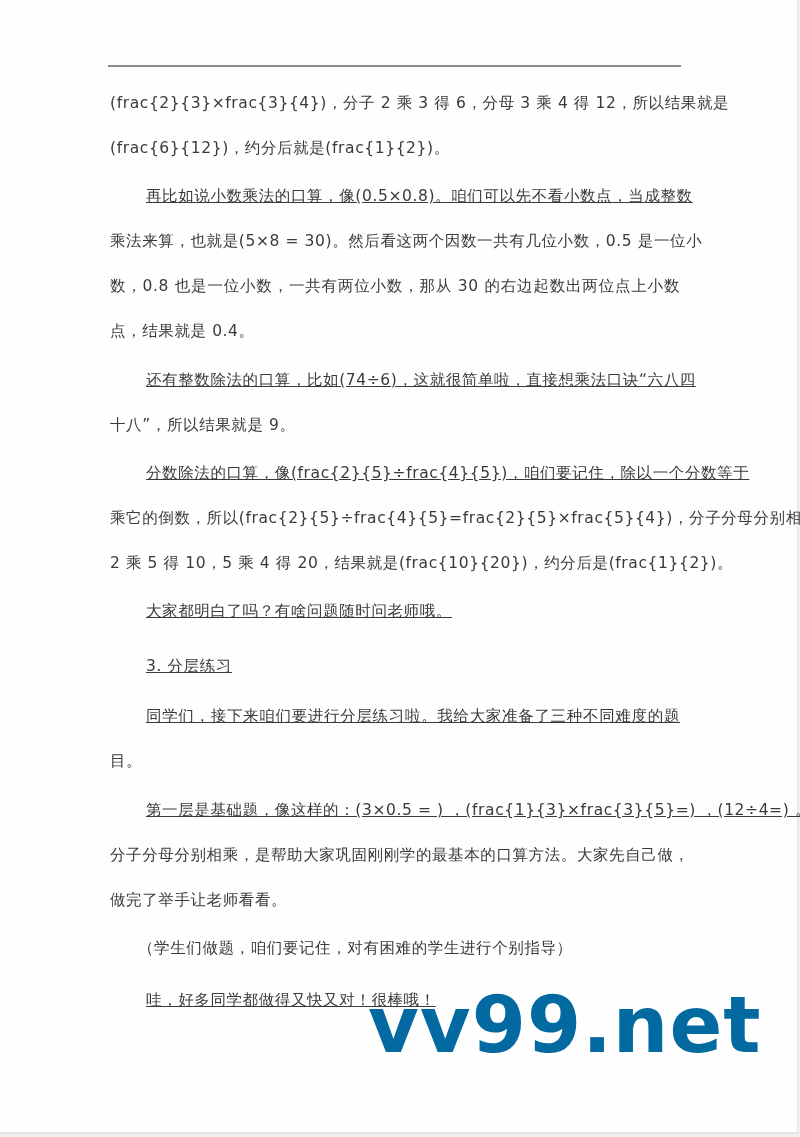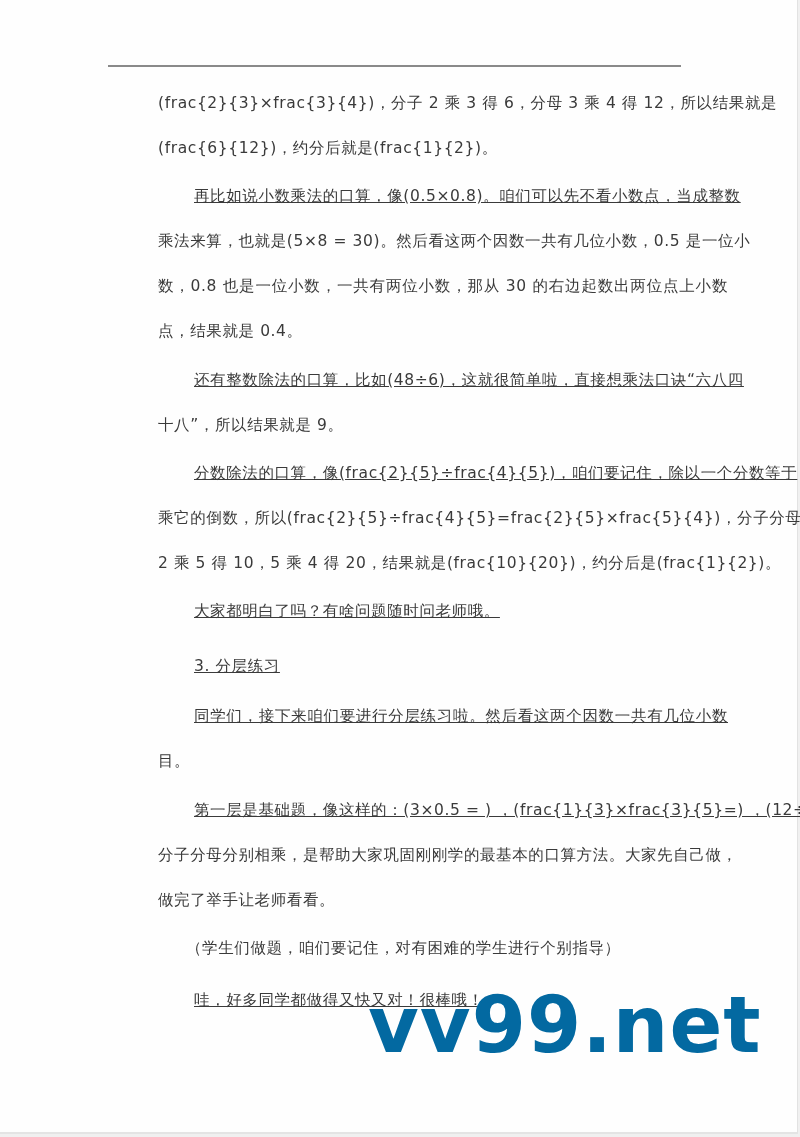--- a/index.html
+++ b/index.html
@@ -40,21 +40,20 @@
       color: #3a3a3a;
       font-size: 15.5px;
     }
     .line {
       position: absolute;
       left: 0;
       white-space: nowrap;
       line-height: 20px;
       height: 20px;
       letter-spacing: 0.6px;
-      margin-left: 48px;
     }
     .line.indent { left: 36px; text-decoration: underline; }
     .line.paren { left: 28px; }
     .line.justify {
       width: 570px;
       text-align: justify;
       text-align-last: justify;
     }
     .line.justify.indent { width: 534px; }
     .watermark {
@@ -78,32 +77,32 @@
   <div class="content">
 
     <div class="line justify" style="top:15px">(frac{2}{3}×frac{3}{4})，分子 2 乘 3 得 6，分母 3 乘 4 得 12，所以结果就是</div>
     <div class="line" style="top:60px">(frac{6}{12})，约分后就是(frac{1}{2})。</div>
 
     <div class="line justify indent" style="top:108px">再比如说小数乘法的口算，像(0.5×0.8)。咱们可以先不看小数点，当成整数</div>
     <div class="line justify" style="top:153px">乘法来算，也就是(5×8 = 30)。然后看这两个因数一共有几位小数，0.5 是一位小</div>
     <div class="line justify" style="top:198px">数，0.8 也是一位小数，一共有两位小数，那从 30 的右边起数出两位点上小数</div>
     <div class="line" style="top:243px">点，结果就是 0.4。</div>
 
-    <div class="line justify indent" style="top:292px">还有整数除法的口算，比如(48÷6)，这就很简单啦，直接想乘法口诀“六八四</div>
+    <div class="line justify indent" style="top:292px">还有整数除法的口算，比如(74÷6)，这就很简单啦，直接想乘法口诀“六八四</div>
     <div class="line" style="top:337px">十八”，所以结果就是 9。</div>
 
     <div class="line justify indent" style="top:385px">分数除法的口算，像(frac{2}{5}÷frac{4}{5})，咱们要记住，除以一个分数等于</div>
     <div class="line justify" style="top:430px">乘它的倒数，所以(frac{2}{5}÷frac{4}{5}=frac{2}{5}×frac{5}{4})，分子分母分别相乘，</div>
     <div class="line" style="top:475px">2 乘 5 得 10，5 乘 4 得 20，结果就是(frac{10}{20})，约分后是(frac{1}{2})。</div>
 
     <div class="line indent" style="top:523px">大家都明白了吗？有啥问题随时问老师哦。</div>
 
     <div class="line indent" style="top:578px">3. 分层练习</div>
 
-    <div class="line justify indent" style="top:628px">同学们，接下来咱们要进行分层练习啦。然后看这两个因数一共有几位小数</div>
+    <div class="line justify indent" style="top:628px">同学们，接下来咱们要进行分层练习啦。我给大家准备了三种不同难度的题</div>
     <div class="line" style="top:673px">目。</div>
 
     <div class="line justify indent" style="top:722px">第一层是基础题，像这样的：(3×0.5 = ) ，(frac{1}{3}×frac{3}{5}=) ，(12÷4=) 。</div>
     <div class="line justify" style="top:767px">分子分母分别相乘，是帮助大家巩固刚刚学的最基本的口算方法。大家先自己做，</div>
     <div class="line" style="top:812px">做完了举手让老师看看。</div>
 
     <div class="line paren" style="top:860px">（学生们做题，咱们要记住，对有困难的学生进行个别指导）</div>
 
     <div class="line indent" style="top:912px">哇，好多同学都做得又快又对！很棒哦！</div>
   </div>

